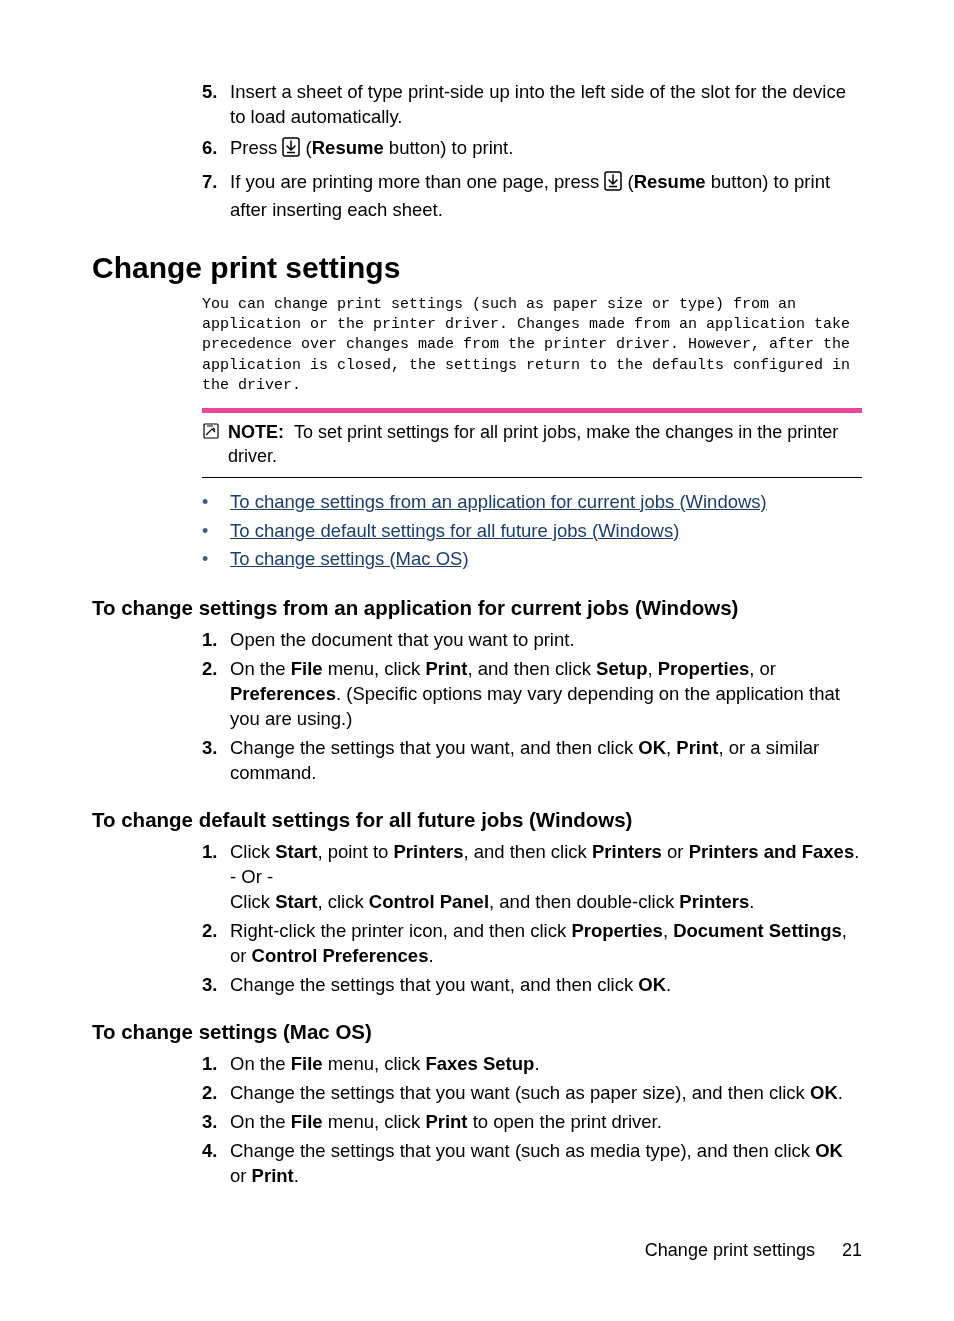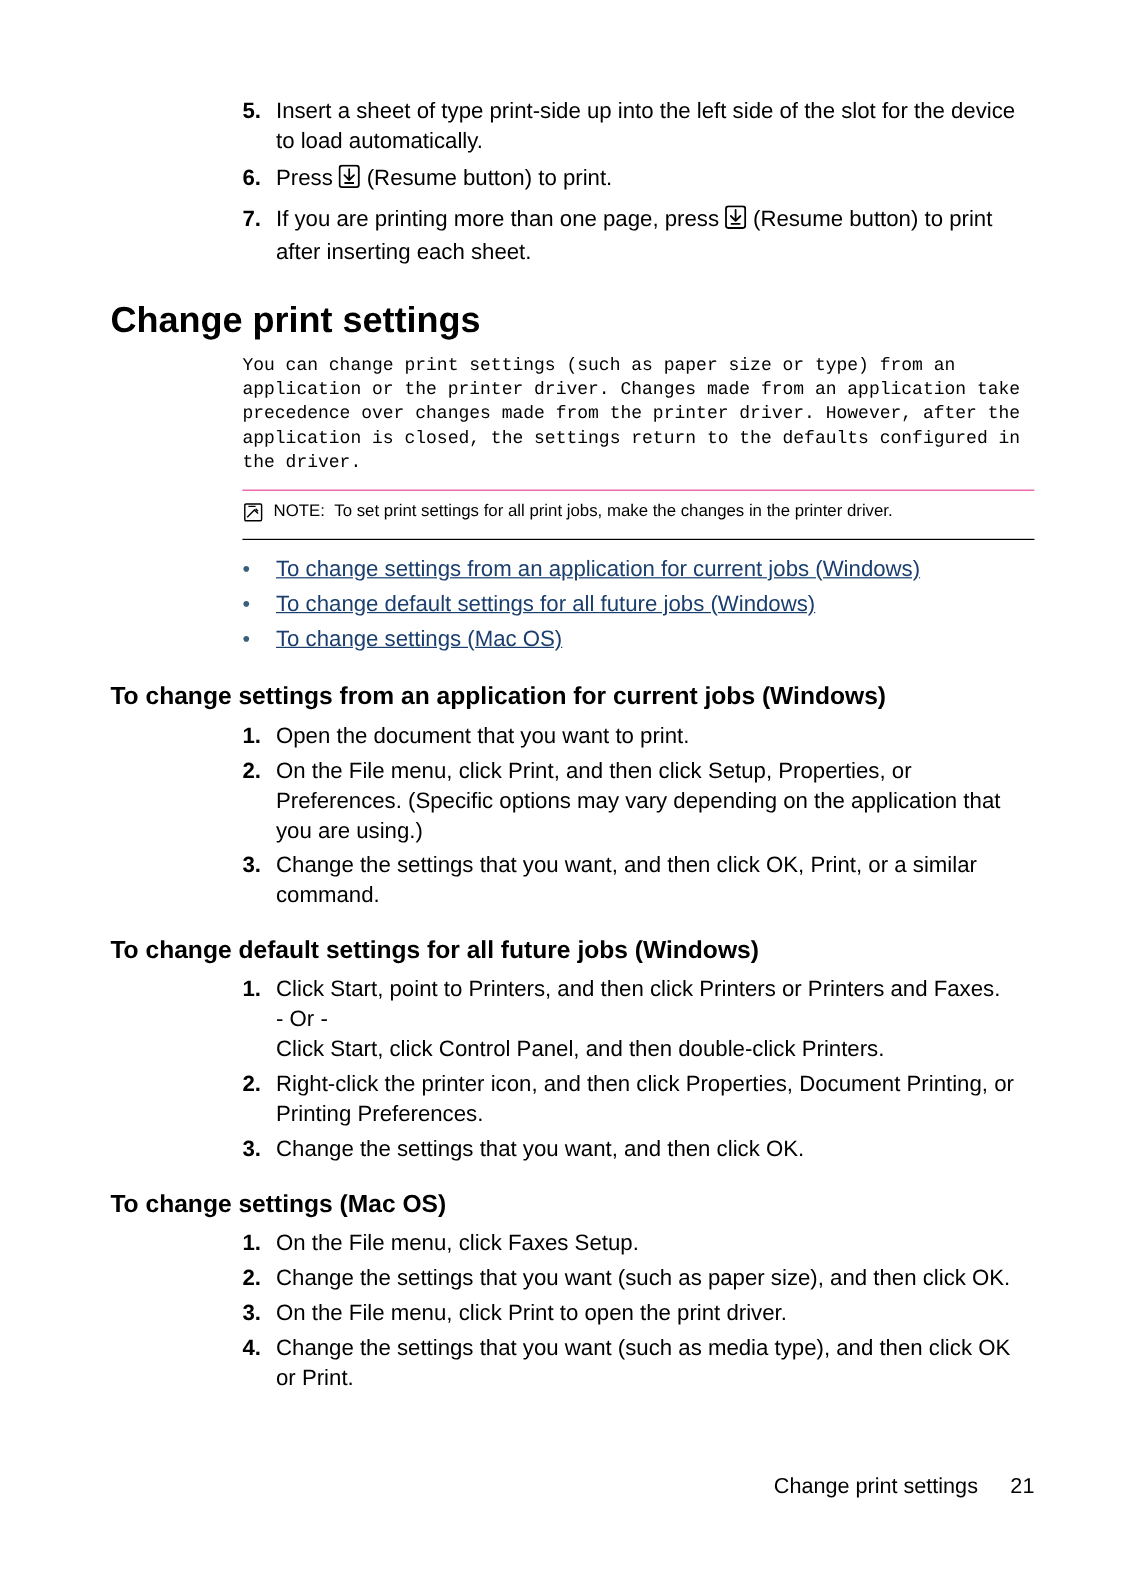--- a/index.html
+++ b/index.html
@@ -45,24 +45,24 @@
   }
   .para {
     font-size: 15px;
     line-height: 1.35;
     margin: 0 0 12px 0;
     padding-left: 110px;
     font-family: Liberation Mono, monospace;
   }
   .note-box {
     margin: 0 0 0 110px;
-    border-top: 1px solid #ec4899;
+    border-top: 5px solid #ec4899;
     border-bottom: 1px solid #000;
     padding: 7px 0 8px 0;
-    font-size: 14px;
+    font-size: 18px;
     line-height: 1.35;
   }
   .note-row1 {
     display: flex;
   }
   .note-icon {
     flex: 0 0 26px;
     padding-top: 2px;
   }
   .note-text {
@@ -102,28 +102,28 @@
     padding-left: 110px;
     font-size: 18.5px;
     line-height: 1.35;
   }
   .sub-ol > li {
     display: flex;
     margin-bottom: 4px;
   }
   .footer {
     position: absolute;
-    bottom: 72px;
+    bottom: 60px;
     right: 92px;
     font-size: 18px;
   }
   .footer .pgnum {
     margin-left: 22px;
   }
-  b { font-weight: normal; }
+  b { font-weight: bold; }
 </style>
 </head>
 <body>
 
 <div class="page">
 
   <ul class="ol-main" id="top-list">
       <li>
         <span class="ol-num">5.</span>
         <span class="ol-body">Insert a sheet of type print-side up into the left side of the slot for the device to load automatically.</span>
@@ -198,21 +198,21 @@
         </li>
       </ul>
       <h2>To change default settings for all future jobs (Windows)</h2>
       <ul class="sub-ol">
         <li>
           <span class="ol-num">1.</span>
           <span class="ol-body">Click <b>Start</b>, point to <b>Printers</b>, and then click <b>Printers</b> or <b>Printers and Faxes</b>.<br>- Or -<br>Click <b>Start</b>, click <b>Control Panel</b>, and then double-click <b>Printers</b>.</span>
         </li>
         <li>
           <span class="ol-num">2.</span>
-          <span class="ol-body">Right-click the printer icon, and then click <b>Properties</b>, <b>Document Printing</b>, or <b>Printing Preferences</b>.</span>
+          <span class="ol-body">Right-click the printer icon, and then click <b>Properties</b>, <b>Document Settings</b>, or <b>Control Preferences</b>.</span>
         </li>
         <li>
           <span class="ol-num">3.</span>
           <span class="ol-body">Change the settings that you want, and then click <b>OK</b>.</span>
         </li>
       </ul>
       <h2>To change settings (Mac OS)</h2>
       <ul class="sub-ol">
         <li>
           <span class="ol-num">1.</span>

